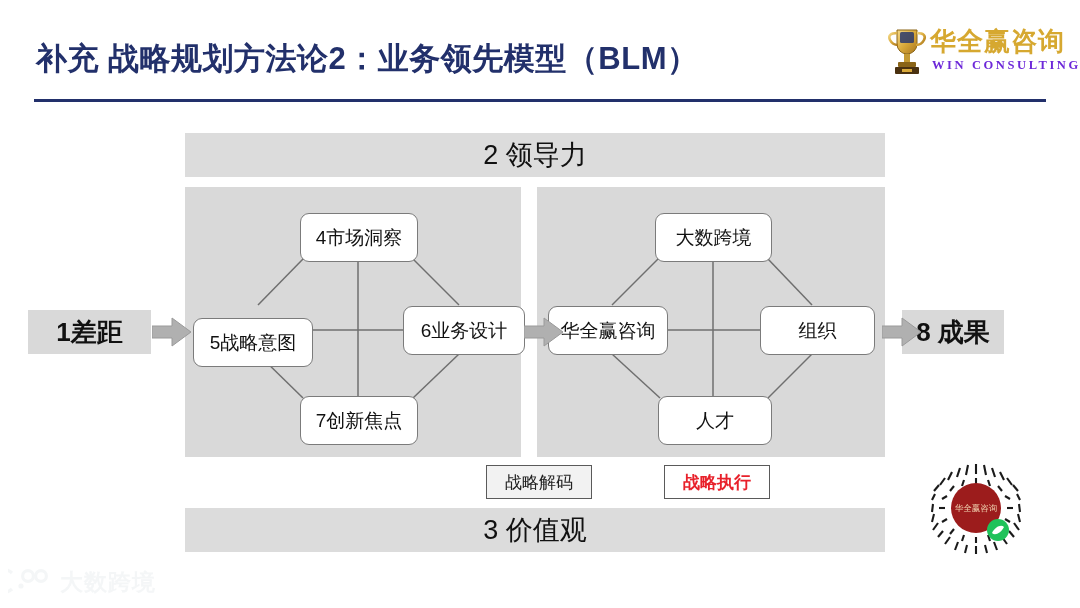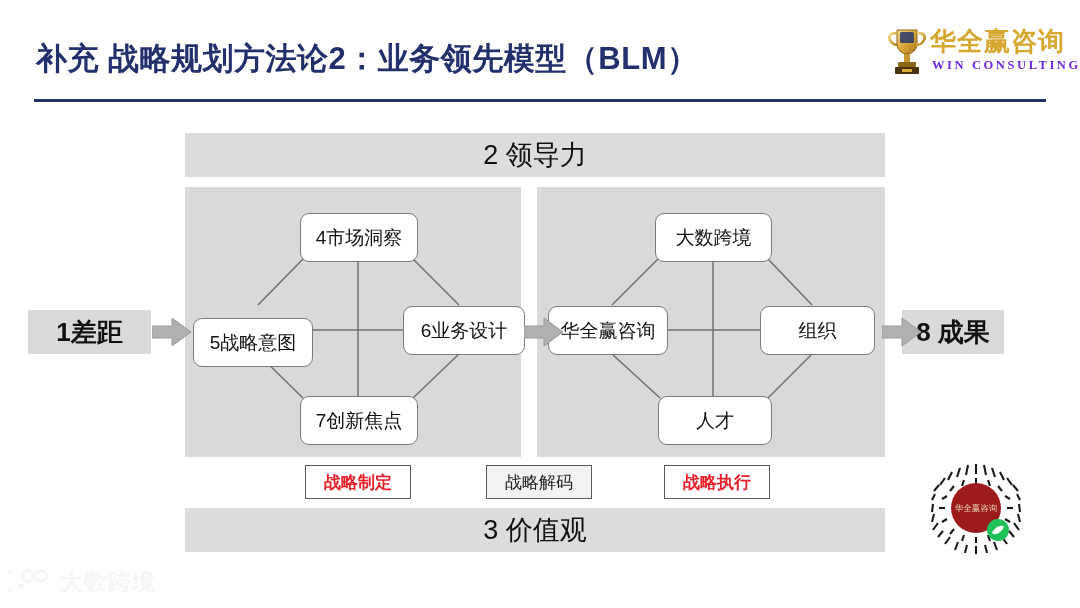--- a/index.html
+++ b/index.html
@@ -167,21 +167,20 @@
   <svg class="arrow" style="left:152px;top:317px;" viewBox="0 0 40 30">
     <path d="M0 9 h20 v-8 l19 14 l-19 14 v-8 h-20 z" fill="#b0b0b0" stroke="#9a9a9a" stroke-width="1"></path>
   </svg>
   <svg class="arrow" style="left:524px;top:317px;" viewBox="0 0 40 30">
     <path d="M0 9 h20 v-8 l19 14 l-19 14 v-8 h-20 z" fill="#b0b0b0" stroke="#9a9a9a" stroke-width="1"></path>
   </svg>
   <svg class="arrow" style="left:882px;top:317px;" viewBox="0 0 40 30">
     <path d="M0 9 h20 v-8 l19 14 l-19 14 v-8 h-20 z" fill="#b0b0b0" stroke="#9a9a9a" stroke-width="1"></path>
   </svg>
 
-  <div class="phase" id="phase-formulation">战略制定</div>
   <div class="phase" id="phase-decoding">战略解码</div>
   <div class="phase" id="phase-execution">战略执行</div>
 
   <svg class="qr" viewBox="0 0 96 96">
     <g id="qr-ticks" stroke="#1a1a1a" stroke-width="2.1" stroke-linecap="butt">
       <line x1="48" y1="4" x2="48" y2="14"></line>
       <line x1="56" y1="5" x2="58" y2="15"></line>
       <line x1="64" y1="8" x2="67" y2="17"></line>
       <line x1="72" y1="12" x2="76" y2="20"></line>
       <line x1="79" y1="18" x2="84" y2="25"></line>

